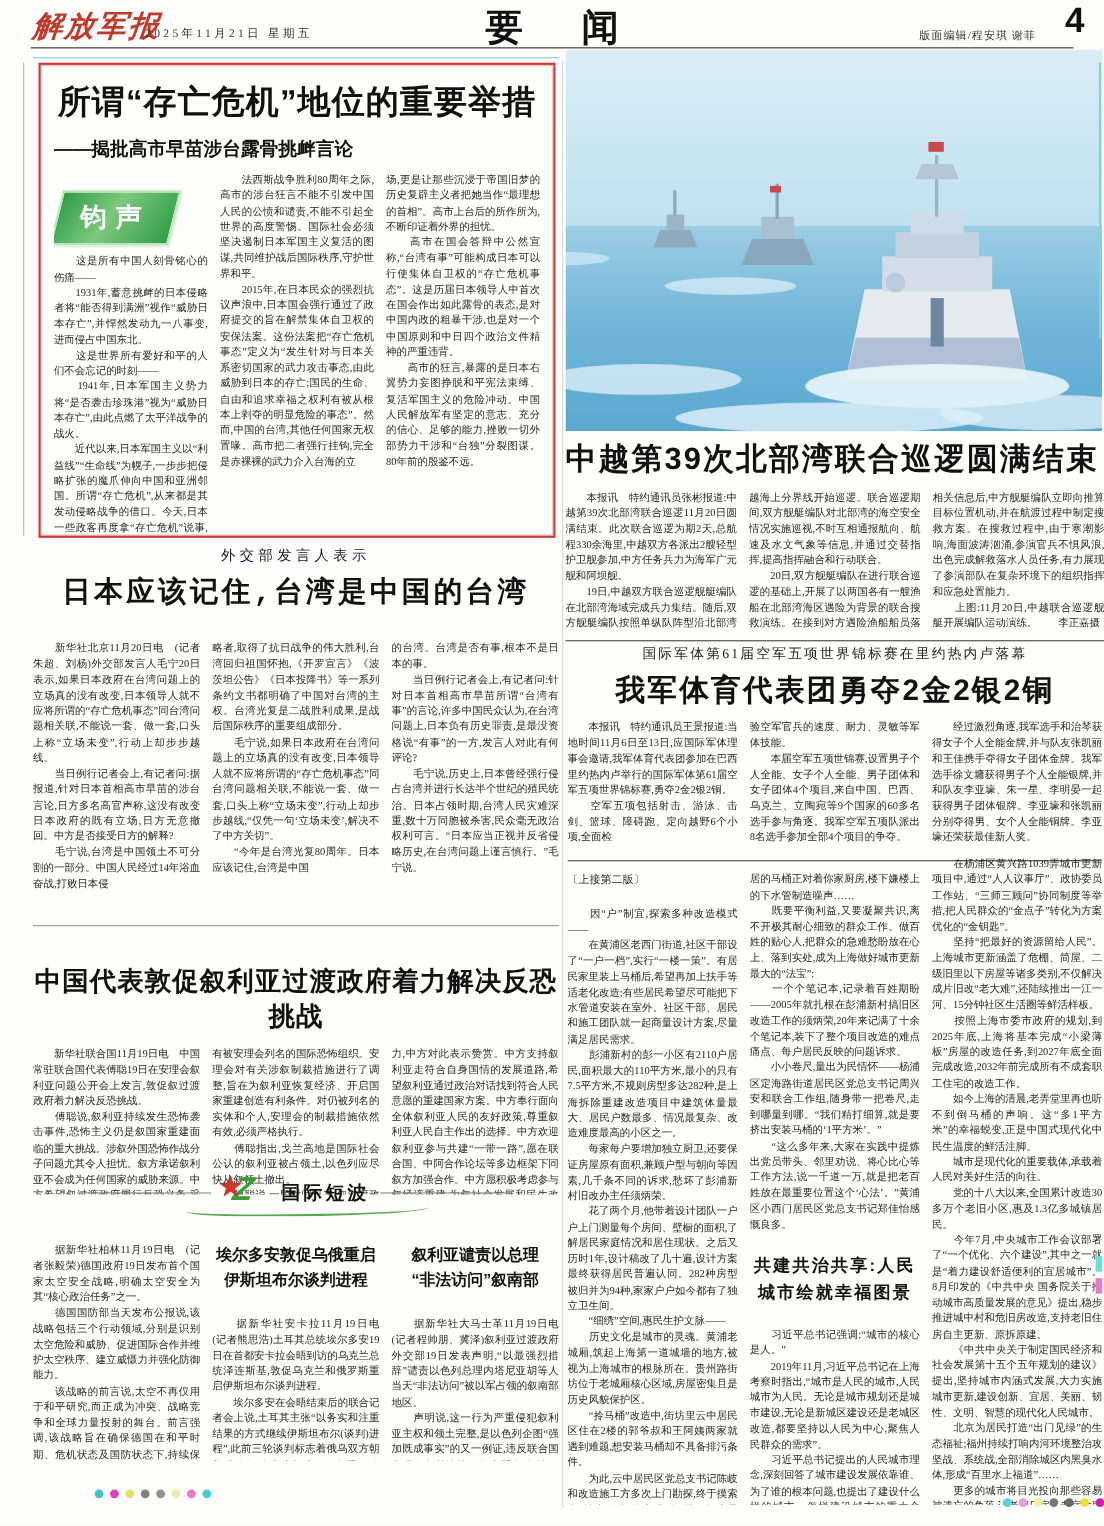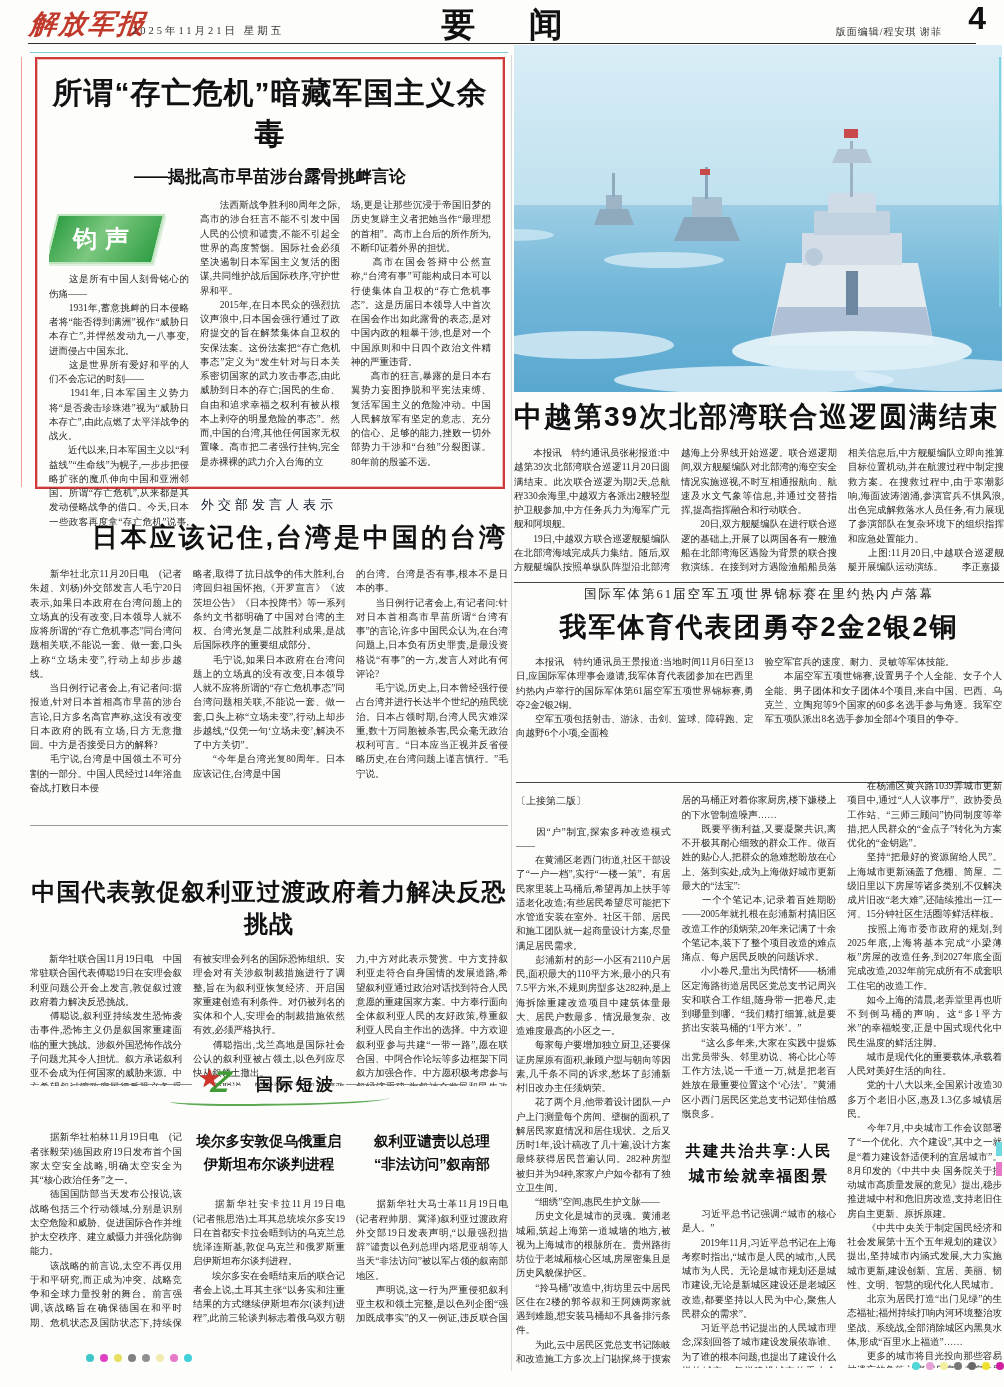--- a/index.html
+++ b/index.html
@@ -13,43 +13,43 @@
   .dateline{left:132px;top:24px;font-size:10.5px;letter-spacing:3px;color:#333;}
   .section-title{left:0;right:0;top:2px;text-align:center;font-size:34px;letter-spacing:22px;text-indent:22px;}
   .editors{right:62px;top:25px;font-size:10px;color:#333;letter-spacing:1px;}
   .pagenum{right:18px;top:0px;font-size:32px;}
   .header-rule{left:28px;top:43px;width:948px;border-top:1.8px solid #2e2e2e;}
   .teal-rule{left:30px;top:52px;width:478px;border-top:1.5px solid #7fcbd6;}
   
   .boxart{left:35px;top:57px;width:470px;height:432px;border:2.5px solid #cf3b3b;
           box-shadow:0 0 0 1px #f2b9b4 inset;background:#fdfdfb;box-sizing:border-box;padding:6px 12px;}
   .boxart .t1{text-align:center;font-size:30px;margin-top:8px;letter-spacing:1px;}
-  .boxart .t2{text-align:center;font-size:17px;margin-top:10px;}
+  .boxart .t2{text-align:left;font-size:17px;margin-top:10px;}
   .junsheng{display:inline-block;margin:2px 0 8px 2px;padding:5px 20px;transform:skewX(-14deg);
             background:linear-gradient(115deg,#2f9e44 0%,#7cc87f 45%,#2f9e44 100%);
             border:2px solid #bfe3bf;box-shadow:2px 2px 0 #dff0df;}
   .junsheng span{display:inline-block;transform:skewX(14deg);color:#fff;font-size:24px;font-weight:bold;
             letter-spacing:8px;font-family:"Liberation Sans",sans-serif;}
   .cols{display:flex;gap:11px;}
   .col{flex:1;text-align:justify;font-size:9.5px;line-height:1.5;white-space:pre-line;
        overflow:hidden;color:#262626;}
   .boxart .cols{margin-top:10px;height:328px;}
   
   .photo{left:514px;top:45px;width:488px;height:347px;overflow:hidden;}
   
   .patrol{left:514px;top:398px;width:490px;}
   .patrol .t1{text-align:left;font-size:28px;letter-spacing:2px;}
   .patrol .cols{margin-top:10px;height:128px;}
   .rule{border-top:1.2px solid #444;}
   
   .fm{left:30px;top:496px;width:478px;}
   .fm .kicker{text-align:center;font-size:13px;letter-spacing:4px;color:#0f172a;}
   .fm .t1{text-align:center;font-size:25px;margin-top:8px;letter-spacing:0px;}
-  .fm .t2{text-align:right;font-size:26px;margin-top:6px;letter-spacing:3px;}
-  .fm .cols{margin-top:12px;height:252px;}
+  .fm .t2{text-align:center;font-size:26px;margin-top:6px;letter-spacing:3px;font-family:Liberation Mono, monospace;}
+  .fm .cols{margin-top:28px;height:252px;}
   
   .sports{left:516px;top:586px;width:486px;}
   .sports .kicker{text-align:center;font-size:12.5px;letter-spacing:2px;}
   .sports .t1{text-align:center;font-size:27px;margin-top:6px;letter-spacing:2px;}
   .sports .cols{margin-top:10px;height:120px;}
   
   .cont{left:516px;top:779px;width:486px;}
   .cont .cols{height:589px;}
   .cont .marker{font-weight:normal;font-size:10px;margin-bottom:2px;}
   .subhead{font-size:15.5px;text-align:center;line-height:1.6;margin:4px 0;white-space:pre-line;
@@ -88,21 +88,21 @@
 
   <div class="abs masthead">解放军报</div>
   <div class="abs dateline">2025年11月21日 星期五</div>
   <div class="abs section-title hl">要 闻</div>
   <div class="abs editors">版面编辑/程安琪 谢菲</div>
   <div class="abs pagenum hl">4</div>
   <div class="abs header-rule"></div>
   <div class="abs teal-rule"></div>
 
   <div class="abs boxart">
-    <div class="t1 hl">所谓“存亡危机”暗藏军国主义余毒</div>
+    <div class="t1 hl">所谓“存亡危机”地位的重要举措</div>
     <div class="t2 hl">——揭批高市早苗涉台露骨挑衅言论</div>
     <div class="cols">
       <div class="col">
         <div class="junsheng"><span>钧声</span></div>
         <div>　　这是所有中国人刻骨铭心的伤痛——
 　　1931年,蓄意挑衅的日本侵略者将“能否得到满洲”视作“威胁日本存亡”,并悍然发动九一八事变,进而侵占中国东北。
 　　这是世界所有爱好和平的人们不会忘记的时刻——
 　　1941年,日本军国主义势力将“是否袭击珍珠港”视为“威胁日本存亡”,由此点燃了太平洋战争的战火。
 　　近代以来,日本军国主义以“利益线”“生命线”为幌子,一步步把侵略扩张的魔爪伸向中国和亚洲邻国。所谓“存亡危机”,从来都是其发动侵略战争的借口。今天,日本一些政客再度拿“存亡危机”说事,其用心之险恶,令人警惕。</div>
       </div>
@@ -197,20 +197,21 @@
   </div>
 
   <div class="abs sports">
     <div class="kicker">国际军体第61届空军五项世界锦标赛在里约热内卢落幕</div>
     <div class="t1 hl">我军体育代表团勇夺2金2银2铜</div>
     <div class="cols">
       <div class="col">　　本报讯　特约通讯员王景报道:当地时间11月6日至13日,应国际军体理事会邀请,我军体育代表团参加在巴西里约热内卢举行的国际军体第61届空军五项世界锦标赛,勇夺2金2银2铜。
 　　空军五项包括射击、游泳、击剑、篮球、障碍跑、定向越野6个小项,全面检</div>
       <div class="col">验空军官兵的速度、耐力、灵敏等军体技能。
 　　本届空军五项世锦赛,设置男子个人全能、女子个人全能、男子团体和女子团体4个项目,来自中国、巴西、乌克兰、立陶宛等9个国家的60多名选手参与角逐。我军空军五项队派出8名选手参加全部4个项目的争夺。</div>
+      <div class="col">　　经过激烈角逐,我军选手和治琴获得女子个人全能金牌,并与队友张凯丽和王佳携手夺得女子团体金牌。我军选手徐文墉获得男子个人全能银牌,并和队友李亚壕、朱一星、李明晏一起获得男子团体银牌。李亚壕和张凯丽分别夺得男、女个人全能铜牌。李亚壕还荣获最佳新人奖。</div>
     </div>
     <div class="rule" style="margin-top:7px"></div>
   </div>
 
   <div class="abs cont">
     <div class="cols">
       <div class="col">
         <div class="marker">〔上接第二版〕</div>
         <div>　　因“户”制宜,探索多种改造模式——
 　　在黄浦区老西门街道,社区干部设了“一户一档”,实行“一楼一策”。有居民家里装上马桶后,希望再加上扶手等适老化改造;有些居民希望尽可能把下水管道安装在室外。社区干部、居民和施工团队就一起商量设计方案,尽量满足居民需求。

